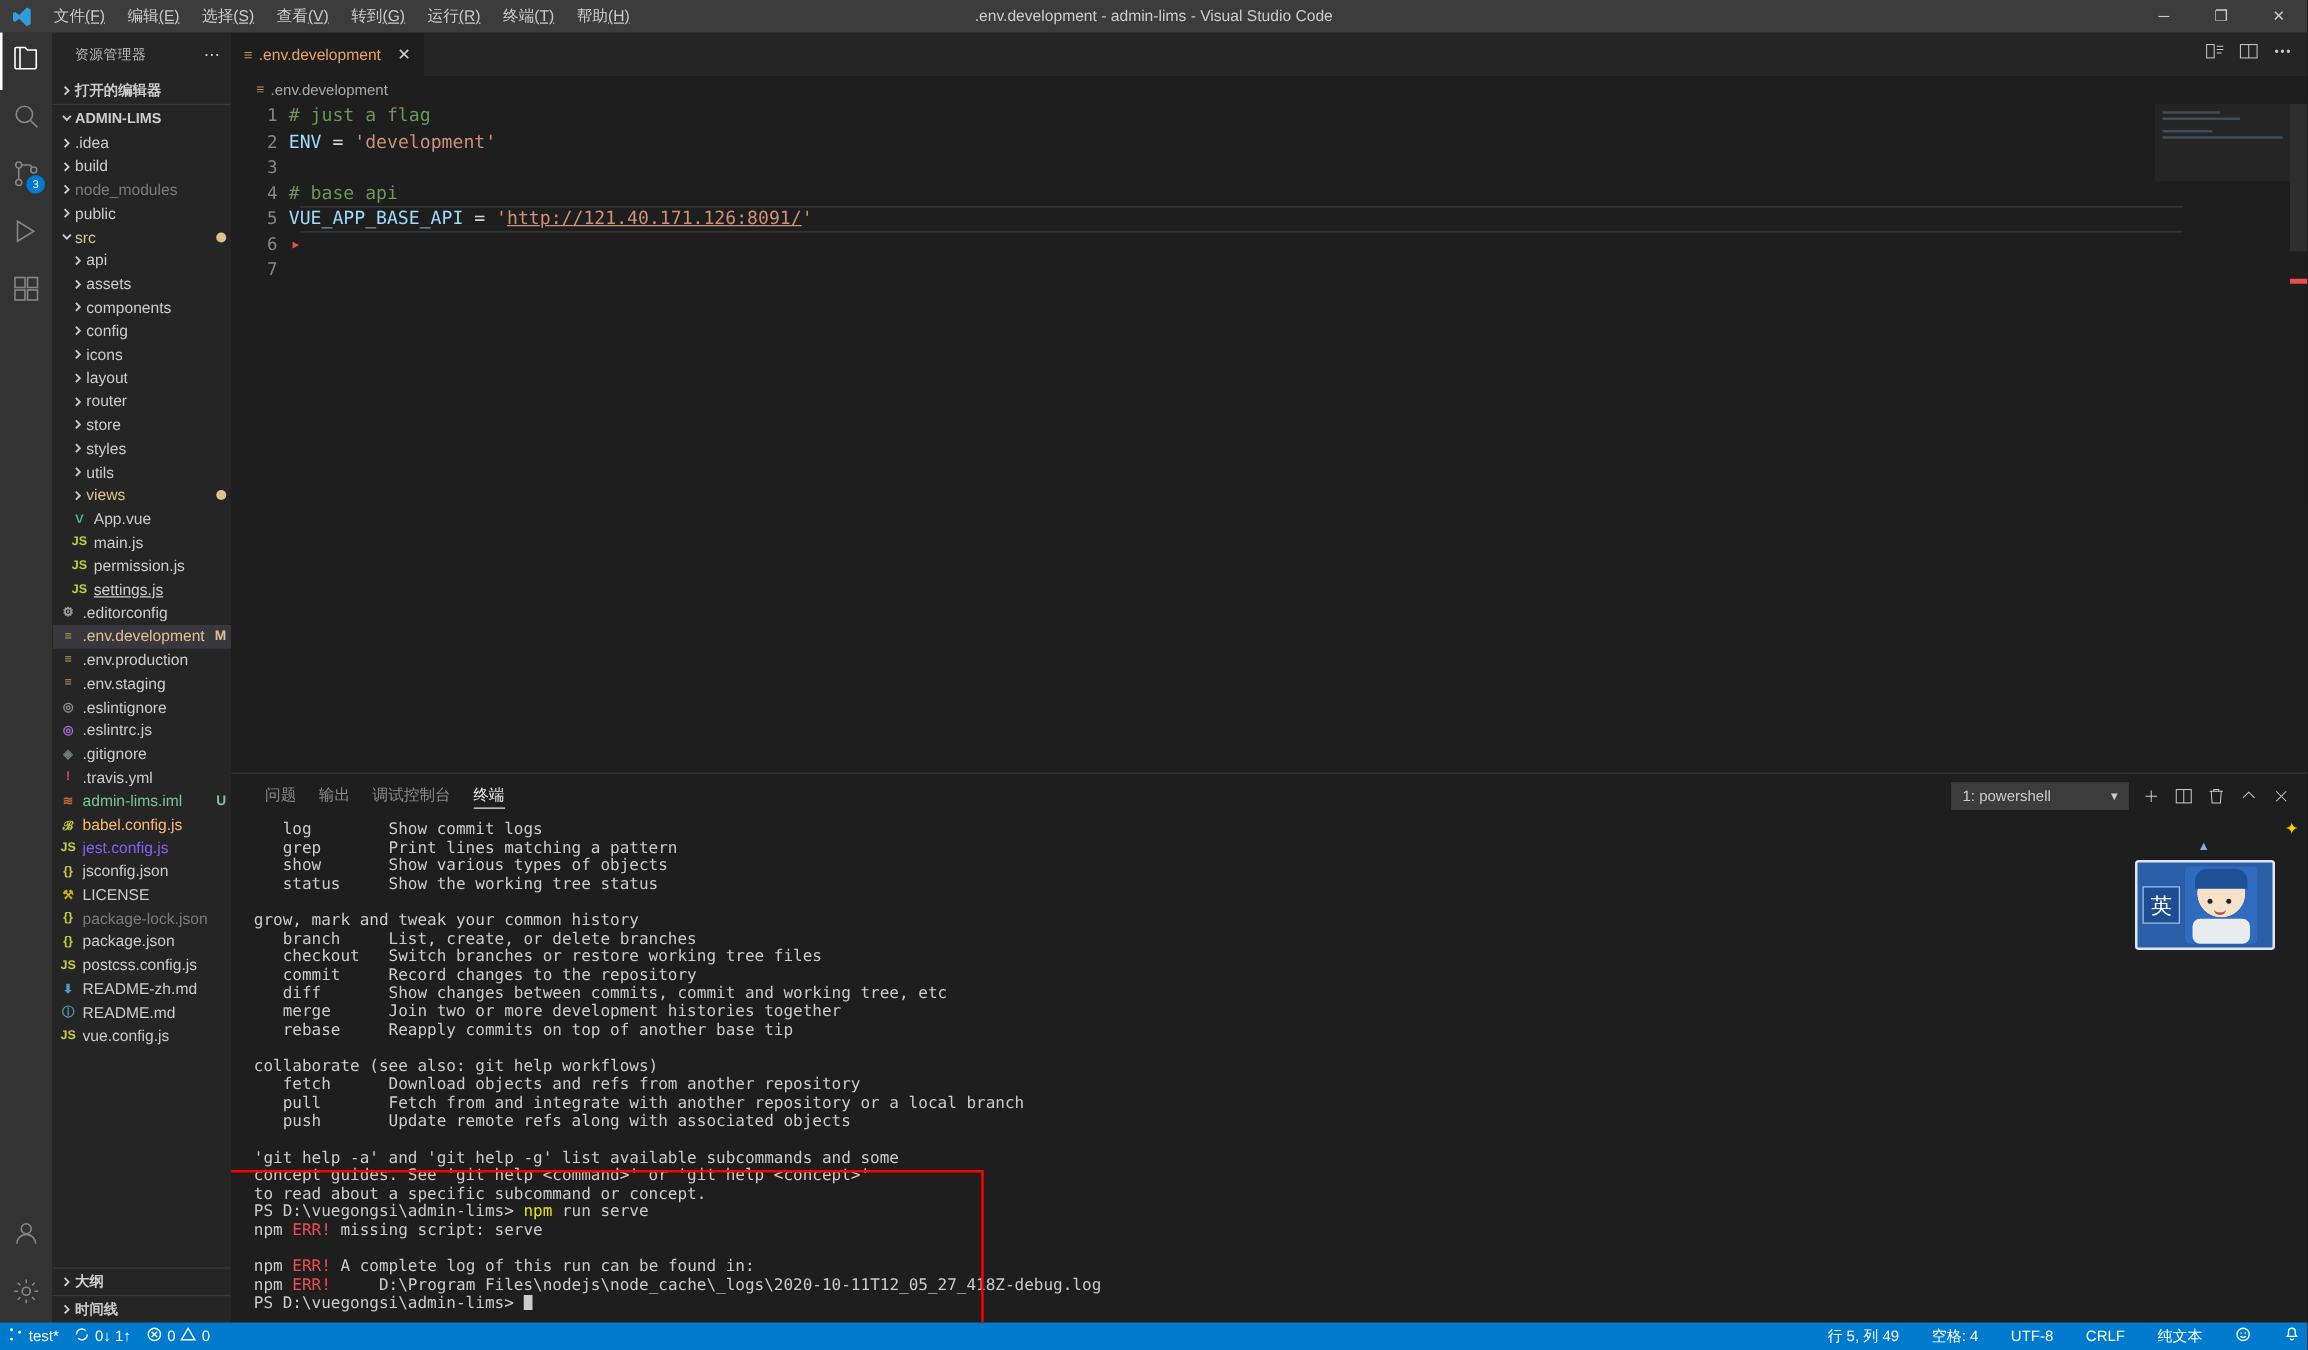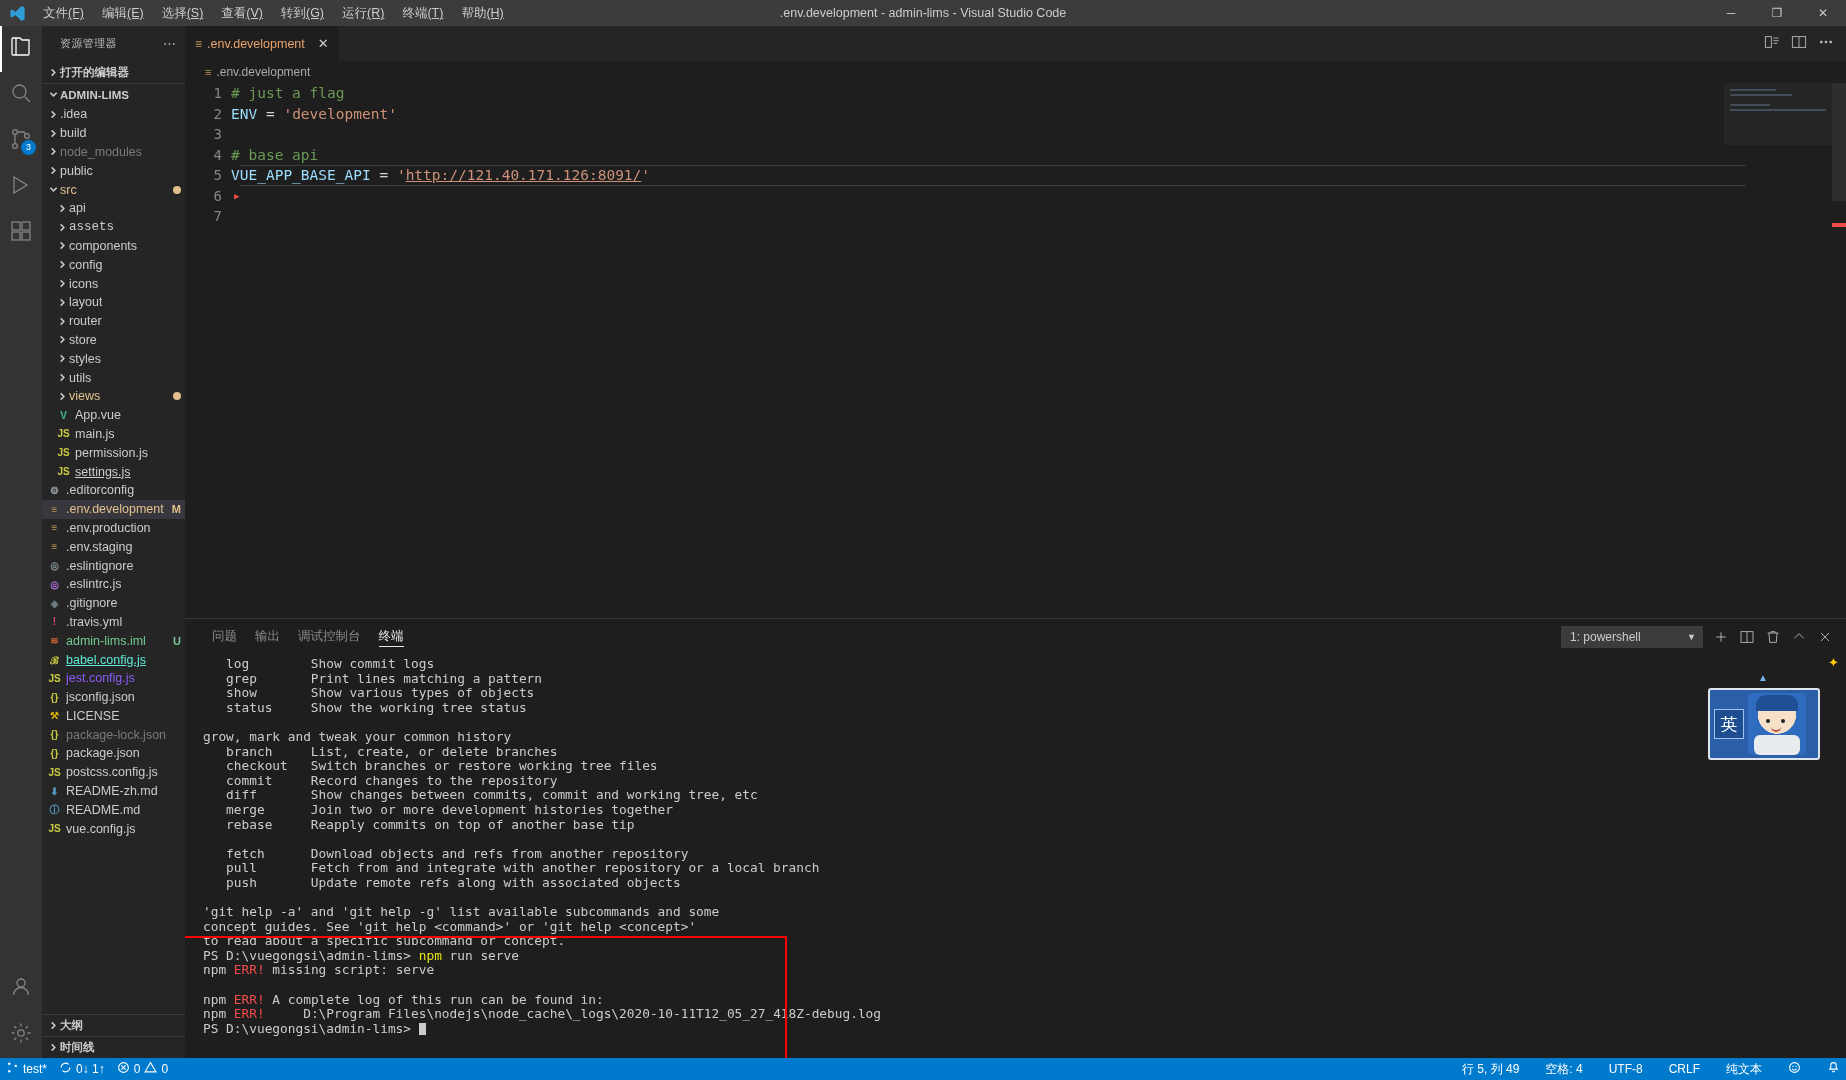--- a/index.html
+++ b/index.html
@@ -429,21 +429,21 @@
           <span class="dot-mod"></span>
         </div>
         <div class="row" style="padding-left: 13px;">
           <span class="chev">
             <svg viewBox="0 0 10 10">
               <path d="M3 1.5 6.5 5 3 8.5"></path>
             </svg>
           </span>
           <span class="label" style="color: rgb(204, 204, 204);">api</span>
         </div>
-        <div class="row" style="padding-left: 13px; font-family: Liberation Mono, monospace;">
+        <div class="row" style="padding-left: 13px;">
           <span class="chev">
             <svg viewBox="0 0 10 10">
               <path d="M3 1.5 6.5 5 3 8.5"></path>
             </svg>
           </span>
           <span class="label" style="color: rgb(204, 204, 204);">assets</span>
         </div>
         <div class="row" style="padding-left: 13px;">
           <span class="chev">
             <svg viewBox="0 0 10 10">
@@ -566,21 +566,21 @@
           <span class="ficon" style="color: rgb(212, 74, 122);">!</span>
           <span class="label" style="color: rgb(204, 204, 204);">.travis.yml</span>
         </div>
         <div class="row" style="padding-left: 4px;">
           <span class="ficon" style="color: rgb(204, 102, 51);">≋</span>
           <span class="label" style="color: rgb(115, 201, 145);">admin-lims.iml</span>
           <span class="gitbadge" style="color: rgb(115, 201, 145);">U</span>
         </div>
         <div class="row" style="padding-left: 4px;">
           <span class="ficon" style="color: rgb(203, 203, 65);">ℬ</span>
-          <span class="label" style="color: #5eead4; text-decoration: underline;">babel.config.js</span>
+          <span class="label" style="color: #fdba74;">babel.config.js</span>
         </div>
         <div class="row" style="padding-left: 4px;">
           <span class="ficon" style="color: rgb(203, 203, 65);">JS</span>
           <span class="label" style="color: #8b5cf6;">jest.config.js</span>
         </div>
         <div class="row" style="padding-left: 4px;">
           <span class="ficon" style="color: rgb(203, 203, 65);">{}</span>
           <span class="label" style="color: rgb(204, 204, 204);">jsconfig.json</span>
         </div>
         <div class="row" style="padding-left: 4px;">
@@ -760,20 +760,21 @@
           <div class="tline">   status     Show the working tree status</div>
           <div class="tline">&nbsp;</div>
           <div class="tline">grow, mark and tweak your common history</div>
           <div class="tline">   branch     List, create, or delete branches</div>
           <div class="tline">   checkout   Switch branches or restore working tree files</div>
           <div class="tline">   commit     Record changes to the repository</div>
           <div class="tline">   diff       Show changes between commits, commit and working tree, etc</div>
           <div class="tline">   merge      Join two or more development histories together</div>
           <div class="tline">   rebase     Reapply commits on top of another base tip</div>
           <div class="tline">&nbsp;</div>
+          <div class="tline">collaborate (see also: git help workflows)</div>
           <div class="tline">   fetch      Download objects and refs from another repository</div>
           <div class="tline">   pull       Fetch from and integrate with another repository or a local branch</div>
           <div class="tline">   push       Update remote refs along with associated objects</div>
           <div class="tline">&nbsp;</div>
           <div class="tline">'git help -a' and 'git help -g' list available subcommands and some</div>
           <div class="tline">concept guides. See 'git help &lt;command&gt;' or 'git help &lt;concept&gt;'</div>
           <div class="tline">to read about a specific subcommand or concept.</div>
           <div class="tline">PS D:\vuegongsi\admin-lims&gt; <span class="t-hl">npm</span> run serve</div>
           <div class="tline">npm <span class="t-err">ERR!</span> missing script: serve</div>
           <div class="tline">&nbsp;</div>

